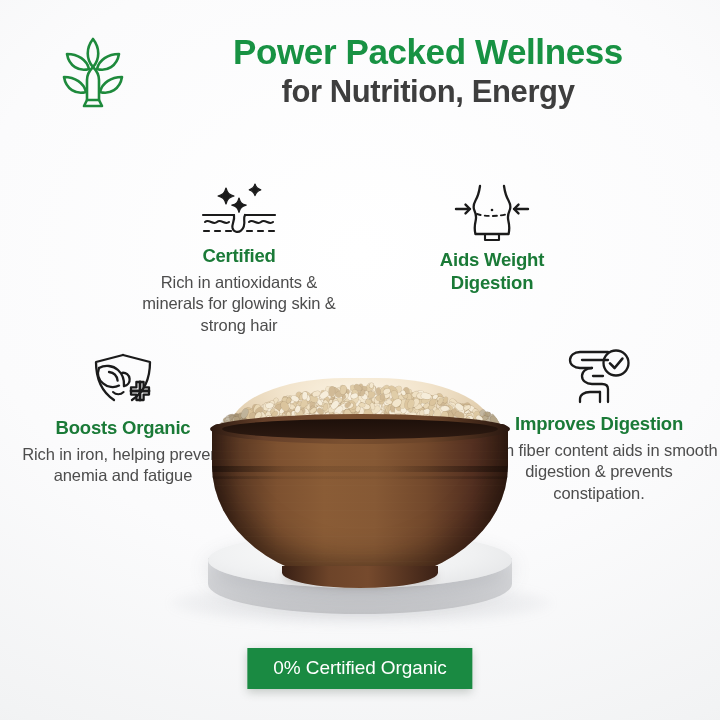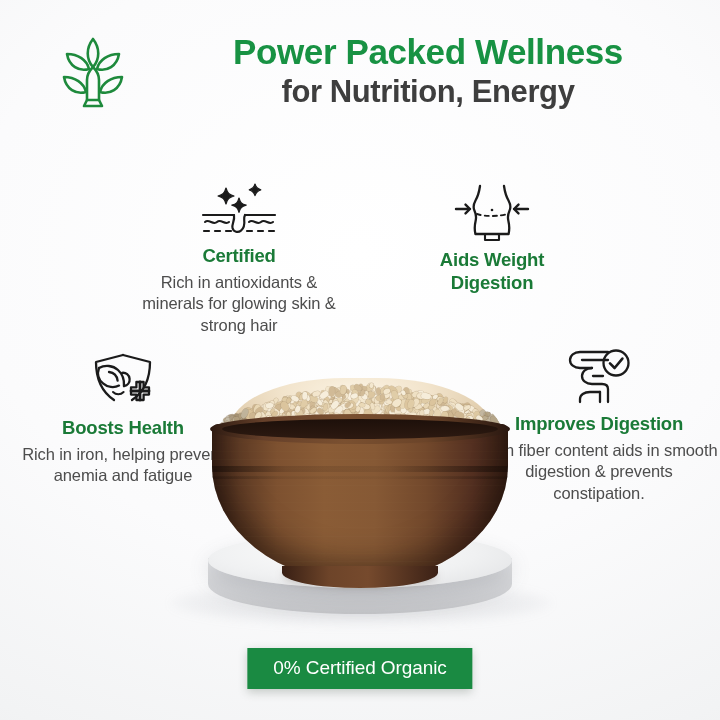--- a/index.html
+++ b/index.html
@@ -244,21 +244,21 @@
 
       <path d="M38 34 C41.6 33.4 44 30.4 43.6 26.8 C43.2 23 40 20.4 36.2 20.8"></path>
 
       <path d="M23 20 C27.6 20.6 31 24 31.6 28.6"></path>
 
       <path d="M27 40 C30 43 34.6 43 37.6 40" stroke-width="2"></path>
 
       <path d="M54 30 L54 48 M45 39 L63 39" stroke-width="2.8"></path>
       <path d="M50.4 30 L57.6 30 L57.6 35.4 L63 35.4 L63 42.6 L57.6 42.6 L57.6 48 L50.4 48 L50.4 42.6 L45 42.6 L45 35.4 L50.4 35.4 Z" stroke-width="2.3"></path>
     </svg>
-    <div class="feature-title">Boosts Health</div>
+    <div class="feature-title">Boosts Organic</div>
     <div class="feature-desc">Rich in iron, helping prevent anemia and fatigue</div>
   </div>
 
   <div class="feature" id="feature-digest">
     <svg class="feature-icon" width="74" height="58" viewBox="0 0 74 58" fill="none" stroke="#1b1b1b" stroke-width="2.3" stroke-linecap="round" stroke-linejoin="round">
 
       <path d="M46 4 L18 4 C12 4 8 7.4 8 12 C8 16.6 12 20 18 20 L30 20"></path>
       <path d="M46 12 L20 12"></path>
       <path d="M30 20 C24 20 20 23.4 20 28 C20 32.6 24 36 30 36 L40 36 C44 36 46 38 46 41 L46 54"></path>
       <path d="M31 28 L41 28"></path>

